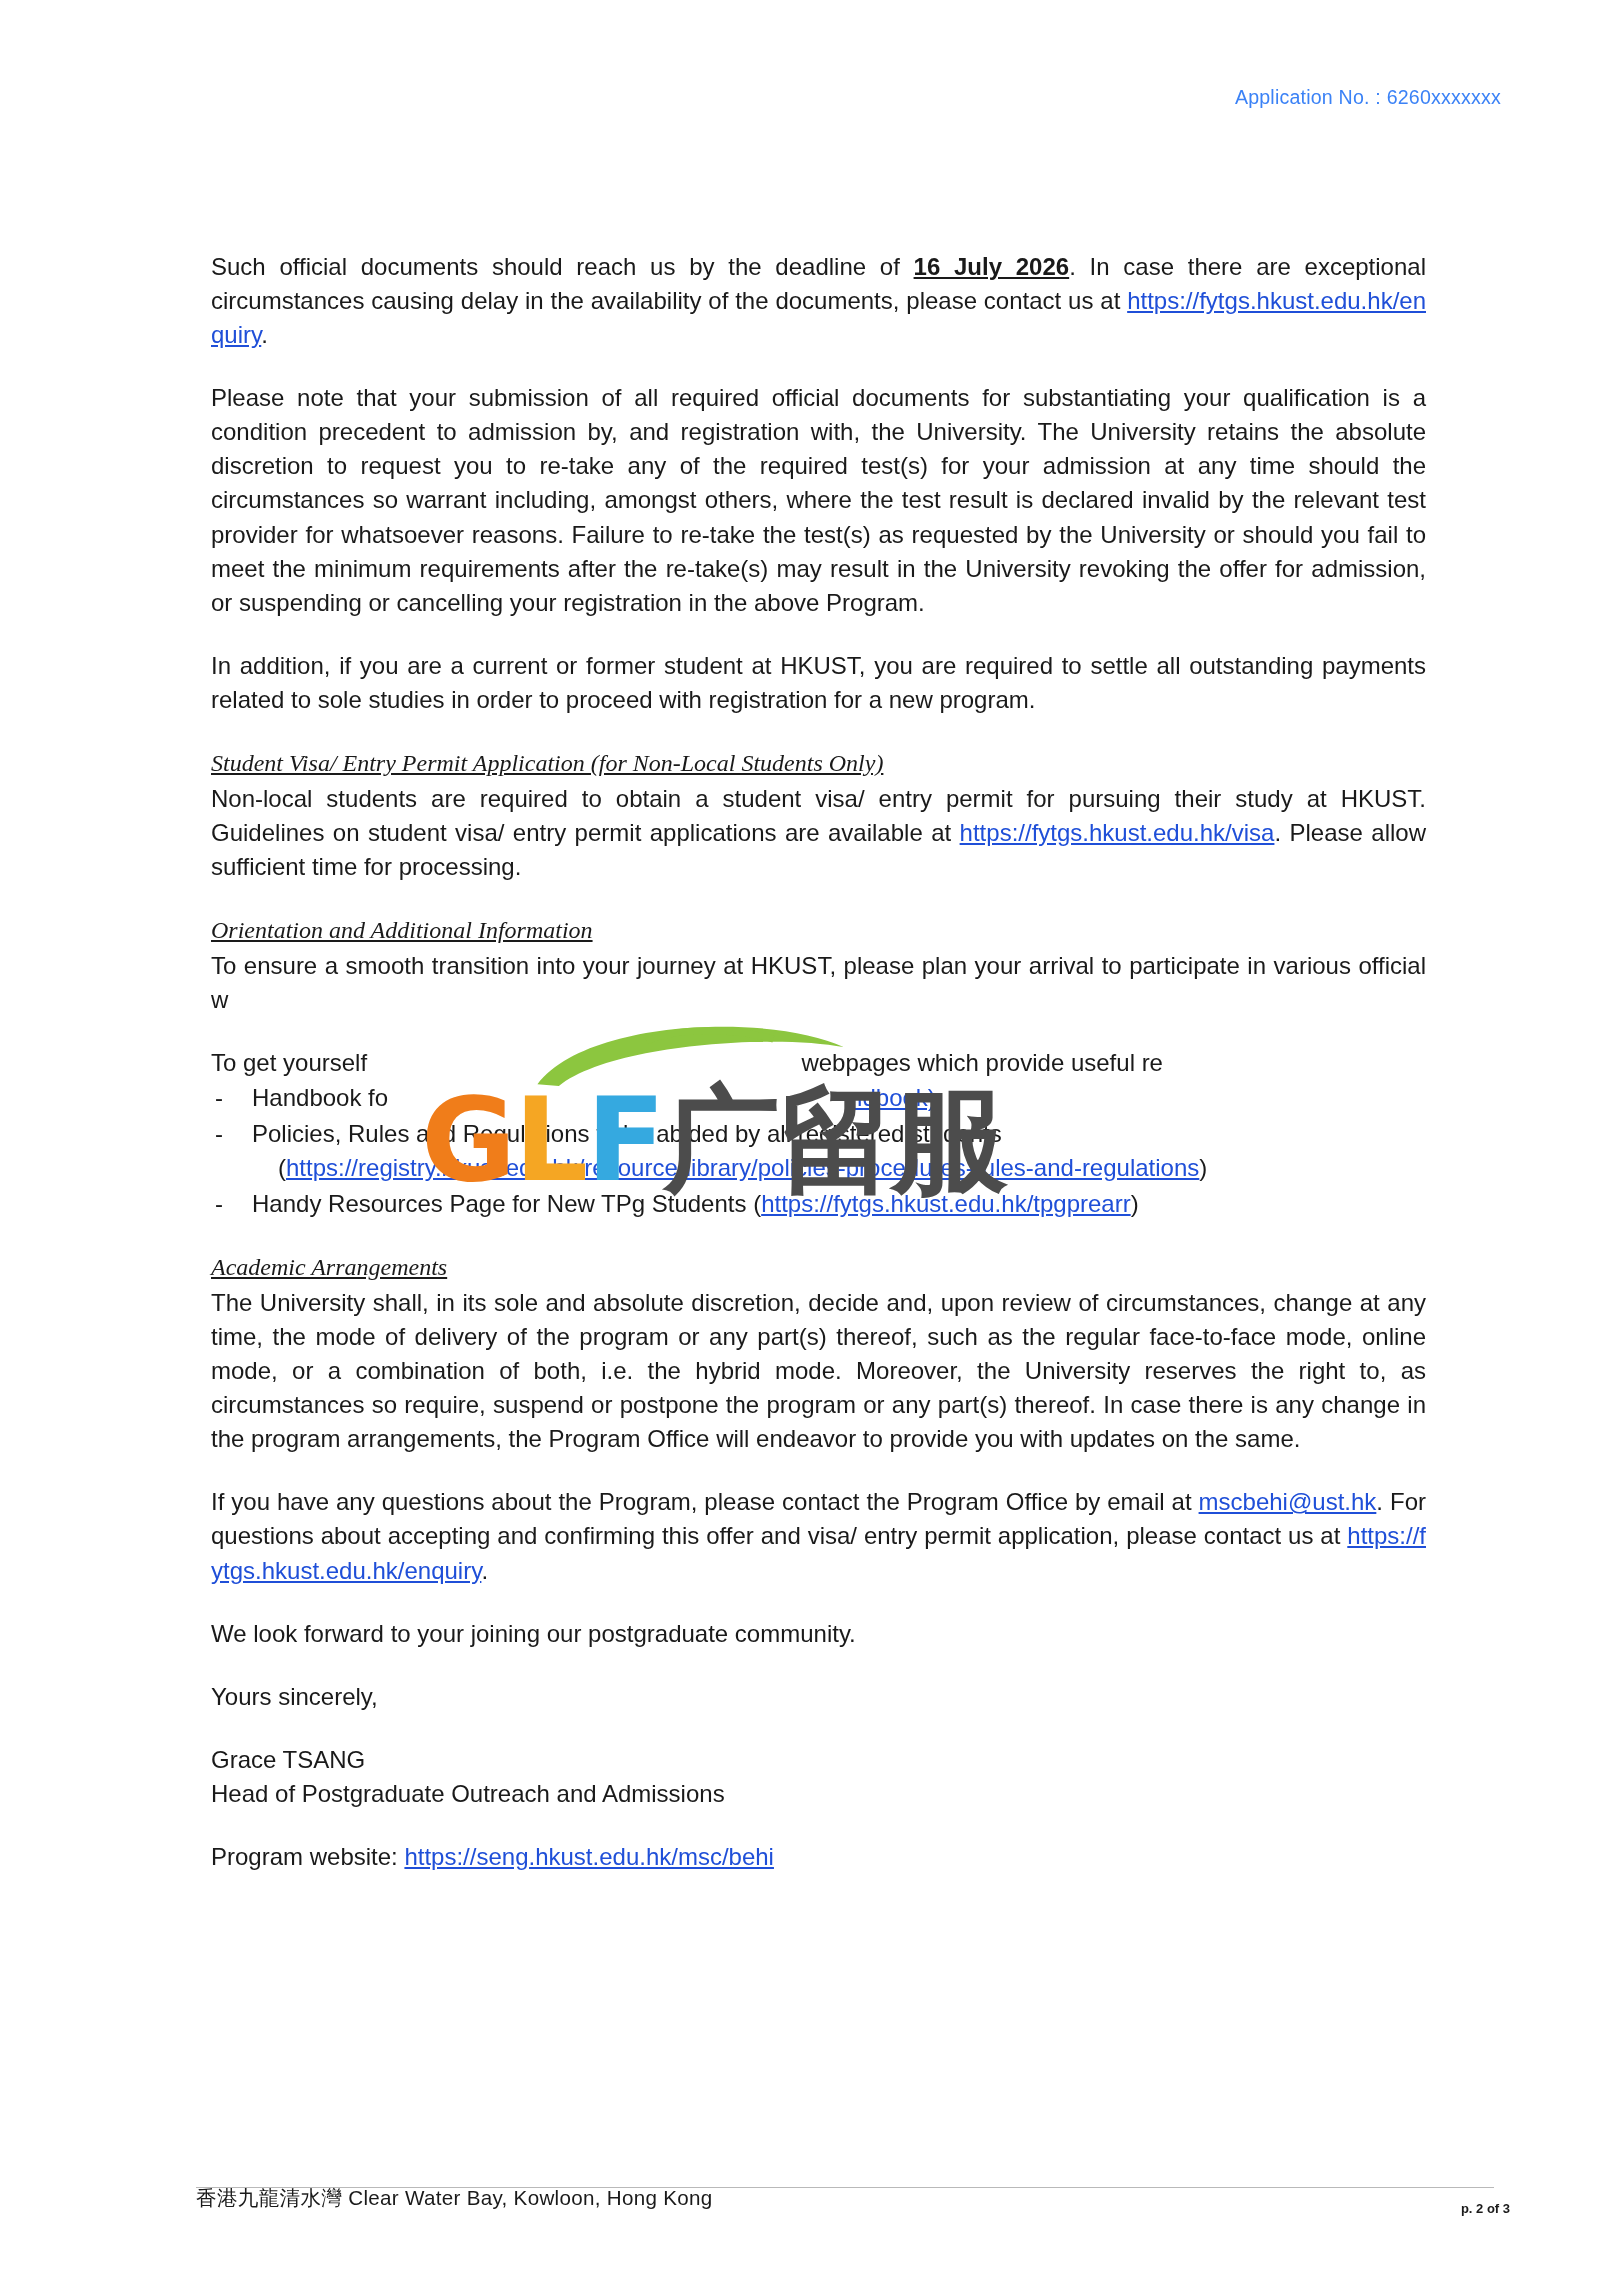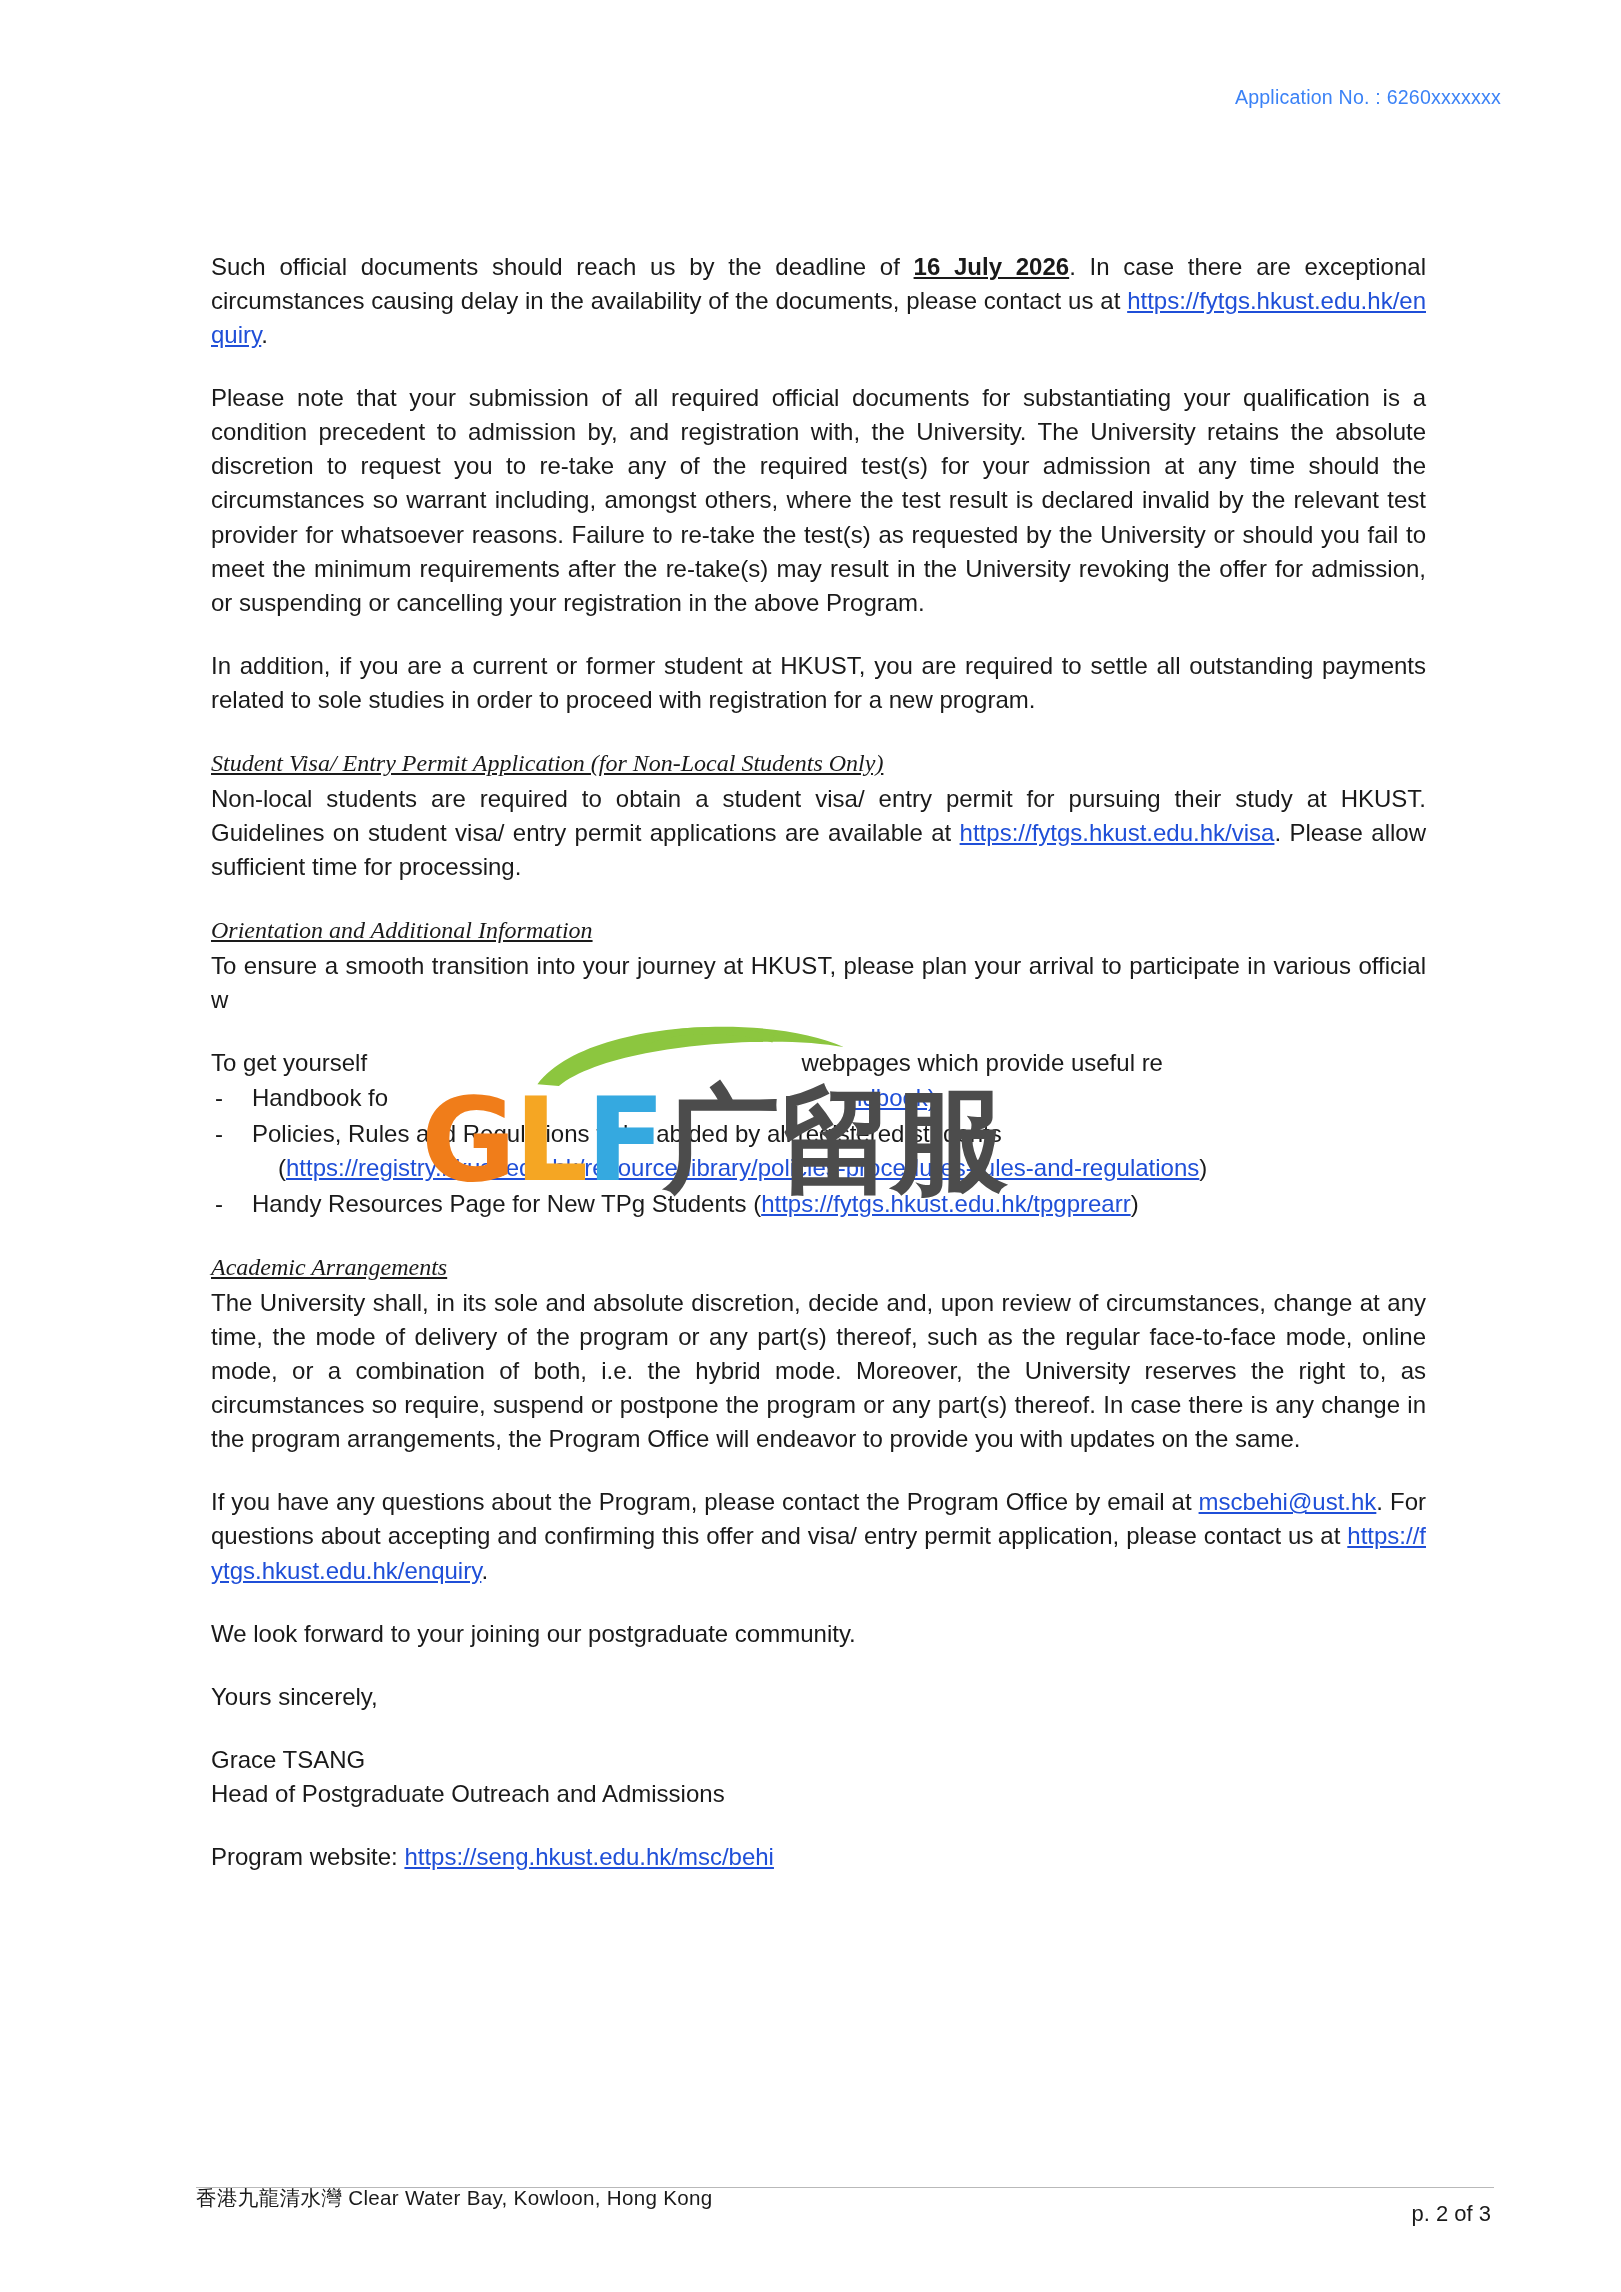--- a/index.html
+++ b/index.html
@@ -95,23 +95,24 @@
   }
   .footer-addr {
     position: absolute;
     left: 196px;
     top: 48px;
     font-size: 20.6px;
     letter-spacing: 0.3px;
   }
   .footer-page {
     position: absolute;
-    right: 130px;
+    right: 111px;
     top: 65px;
-    font-size: 22px;
+    font-size: 13px;
+    font-weight: bold;
   }
   
   .watermark {
     position: absolute;
     left: 421px;
     top: 1063px;
     width: 725px;
     height: 132px;
     pointer-events: none;
   }

